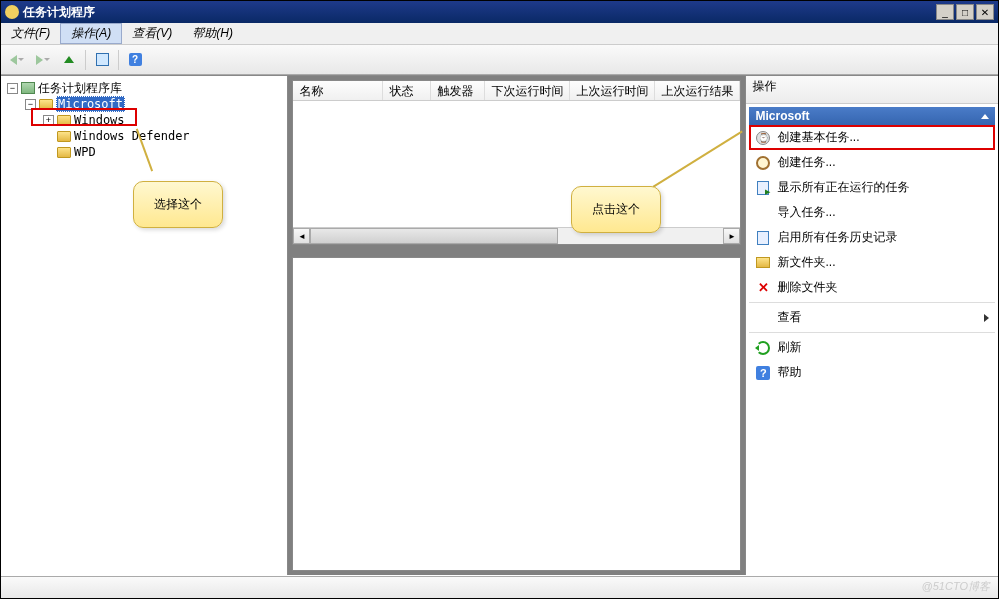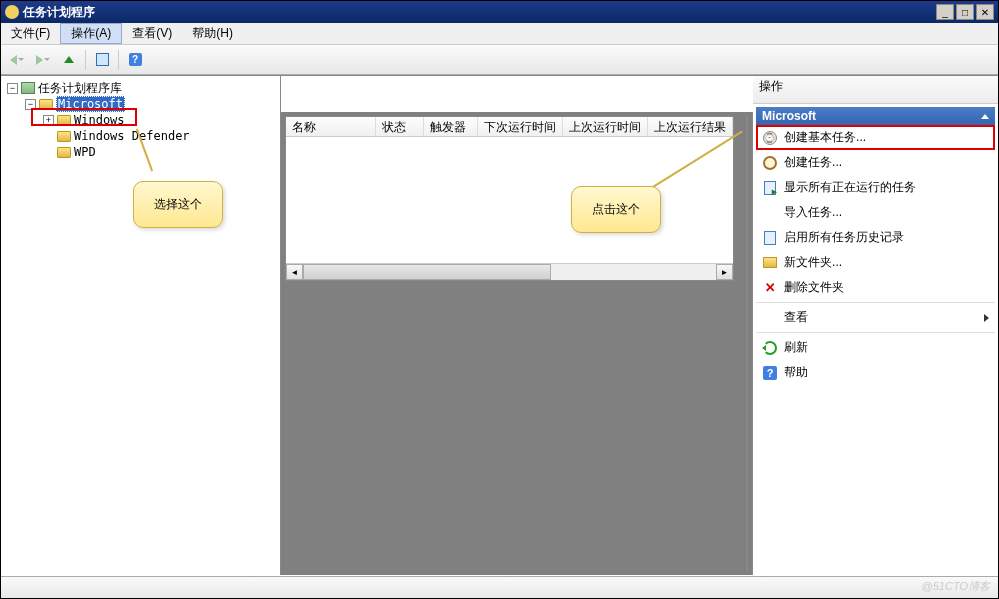--- a/index.html
+++ b/index.html
@@ -7,21 +7,21 @@
     
     
     .titlebar { height: 22px; background: linear-gradient(#1e3a8a, #0a2966); color: #fff; display: flex; align-items: center; padding: 0 4px; }
     .titlebar-icon { width: 14px; height: 14px; background: #f0d060; border-radius: 50%; margin-right: 4px; display: inline-block; }
     .titlebar-text { flex: 1; font-weight: bold; color: #fff; }
     .titlebar-controls { display: flex; gap: 2px; }
     .titlebar-btn { width: 18px; height: 16px; background: #d4d0c8; border: 1px solid #888; display: flex; align-items: center; justify-content: center; font-size: 10px; color: #000; cursor: pointer; }
     
     
     .menubar { height: 22px; background: #f0f0f0; border-bottom: 1px solid #ccc; display: flex; align-items: stretch; }
-    .menu-item { padding: 0 10px; display: flex; align-items: center; cursor: pointer; }
+    .menu-item { padding: 0 10px; display: flex; align-items: center; cursor: pointer; font-style: italic; }
     .menu-item.active { background: #d0dff5; border: 1px solid #99aacc; }
     
     
     .toolbar { height: 30px; background: linear-gradient(#fafafa, #e8e8e8); border-bottom: 1px solid #aaa; display: flex; align-items: center; padding: 0 4px; gap: 2px; }
     .tb-btn { width: 24px; height: 24px; border: 1px solid transparent; display: flex; align-items: center; justify-content: center; cursor: pointer; border-radius: 2px; }
     .tb-btn.disabled { opacity: 0.4; cursor: default; }
     .tb-sep { width: 1px; height: 20px; background: #ccc; margin: 0 2px; }
     .arrow-left, .arrow-right { width: 0; height: 0; border-top: 5px solid transparent; border-bottom: 5px solid transparent; }
     .arrow-left { border-right: 7px solid #228B22; }
     .arrow-right { border-left: 7px solid #228B22; }
@@ -37,21 +37,21 @@
     .tree-toggle { width: 11px; height: 11px; border: 1px solid #888; background: #fff; display: flex; align-items: center; justify-content: center; font-size: 9px; line-height: 1; margin-right: 3px; cursor: pointer; }
     .tree-spacer { width: 14px; display: inline-block; }
     .folder-icon { width: 14px; height: 11px; background: linear-gradient(#fde38a, #e4b843); border: 1px solid #c09820; border-radius: 1px; margin-right: 3px; flex-shrink: 0; }
     .lib-icon { width: 14px; height: 12px; background: linear-gradient(#b0d8b0, #80b880); border: 1px solid #508850; margin-right: 3px; flex-shrink: 0; }
     .clock-icon { width: 13px; height: 13px; border-radius: 50%; background: radial-gradient(#fff2c0, #f0d060); border: 1px solid #c09820; margin-right: 3px; flex-shrink: 0; }
     .tree-label { font-family: SimSun, monospace; }
     .tree-selected { background: #316ac5; color: #fff; border: 1px dotted #fff; padding: 0 1px; }
     .red-box { position: absolute; border: 2px solid #d00; pointer-events: none; }
     
     
-    .center-panel { flex: 1; display: flex; flex-direction: row; border-right: 1px solid #888; background: #808080; padding: 4px; gap: 12px; position: relative; margin-top: 36px; }
+    .center-panel { flex: 1; display: flex; flex-direction: column; border-right: 1px solid #888; background: #808080; padding: 4px; gap: 12px; position: relative; }
     .list-view { background: #fff; height: 165px; border: 1px solid #888; display: flex; flex-direction: column; }
     .list-header { display: flex; background: linear-gradient(#fdfdfd, #f0f0f0); border-bottom: 1px solid #ccc; height: 20px; flex-shrink: 0; }
     .list-col { border-right: 1px solid #ddd; padding: 2px 6px; font-size: 12px; white-space: nowrap; overflow: hidden; }
     .list-body { flex: 1; background: #fff; overflow: auto; }
     .list-scroll-x { height: 17px; background: #f0f0f0; border-top: 1px solid #ccc; display: flex; }
     .scroll-btn { width: 17px; height: 100%; background: linear-gradient(#f8f8f8, #e0e0e0); border: 1px solid #aaa; display: flex; align-items: center; justify-content: center; font-size: 8px; }
     .scroll-track { flex: 1; background: #f0f0f0; }
     .scroll-thumb { width: 60%; height: 100%; background: linear-gradient(#e8e8e8, #d0d0d0); border: 1px solid #aaa; }
     .detail-view { background: #fff; flex: 1; border: 1px solid #888; }
     

